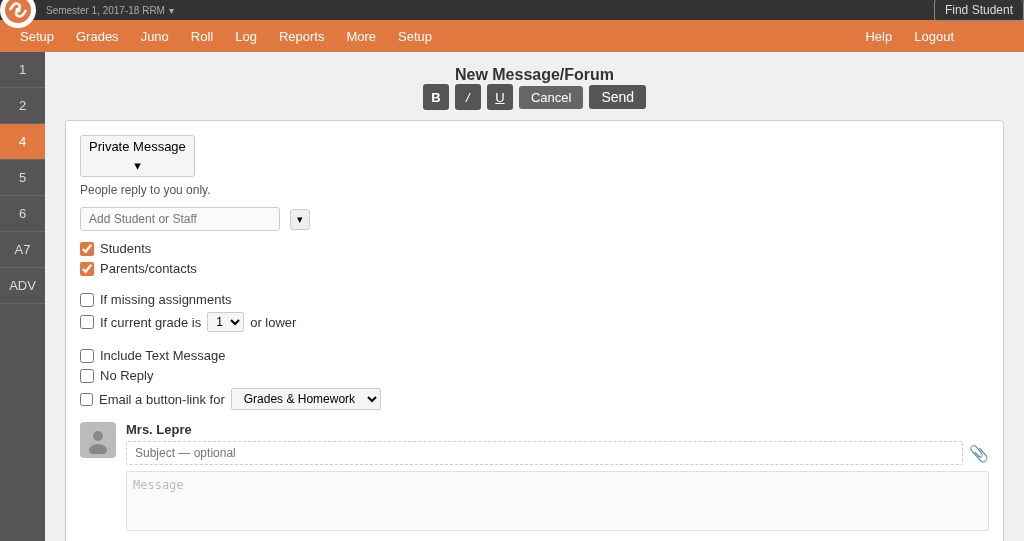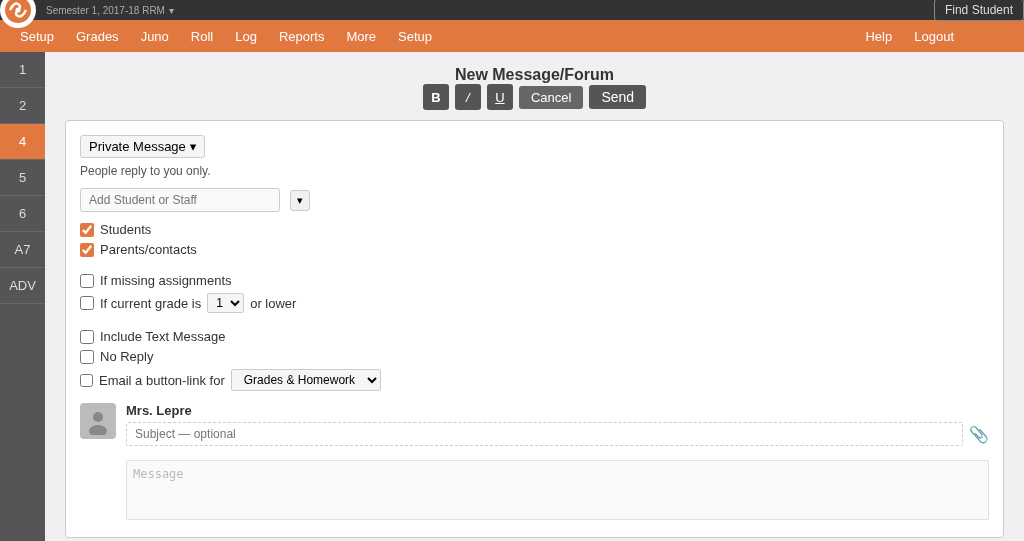--- a/index.html
+++ b/index.html
@@ -155,21 +155,21 @@
       gap: 8px;
       margin-bottom: 6px;
     }
     .msg-type-select {
       background: #f5f5f5;
       border: 1px solid #ccc;
       border-radius: 3px;
       padding: 3px 8px;
       font-size: 13px;
       cursor: pointer;
-      display: flex; align-items: center; gap: 4px;
+      display: flex; align-items: center; gap: 4px; flex-direction: column;
     }
     .msg-type-desc {
       font-size: 12px;
       color: #555;
       margin-bottom: 10px;
     }
 
     
     .recipient-row {
       display: flex;
@@ -258,21 +258,21 @@
     }
     .composer-name {
       font-size: 13px;
       font-weight: bold;
       color: #333;
       margin-bottom: 4px;
     }
     .subject-row {
       display: flex;
       align-items: center;
-      margin-bottom: 14px;
+      margin-bottom: 6px;
     }
     .subject-input {
       flex: 1;
       border: 1px dashed #ccc;
       border-radius: 2px;
       padding: 4px 8px;
       font-size: 12px;
       color: #999;
       background: transparent;
     }

